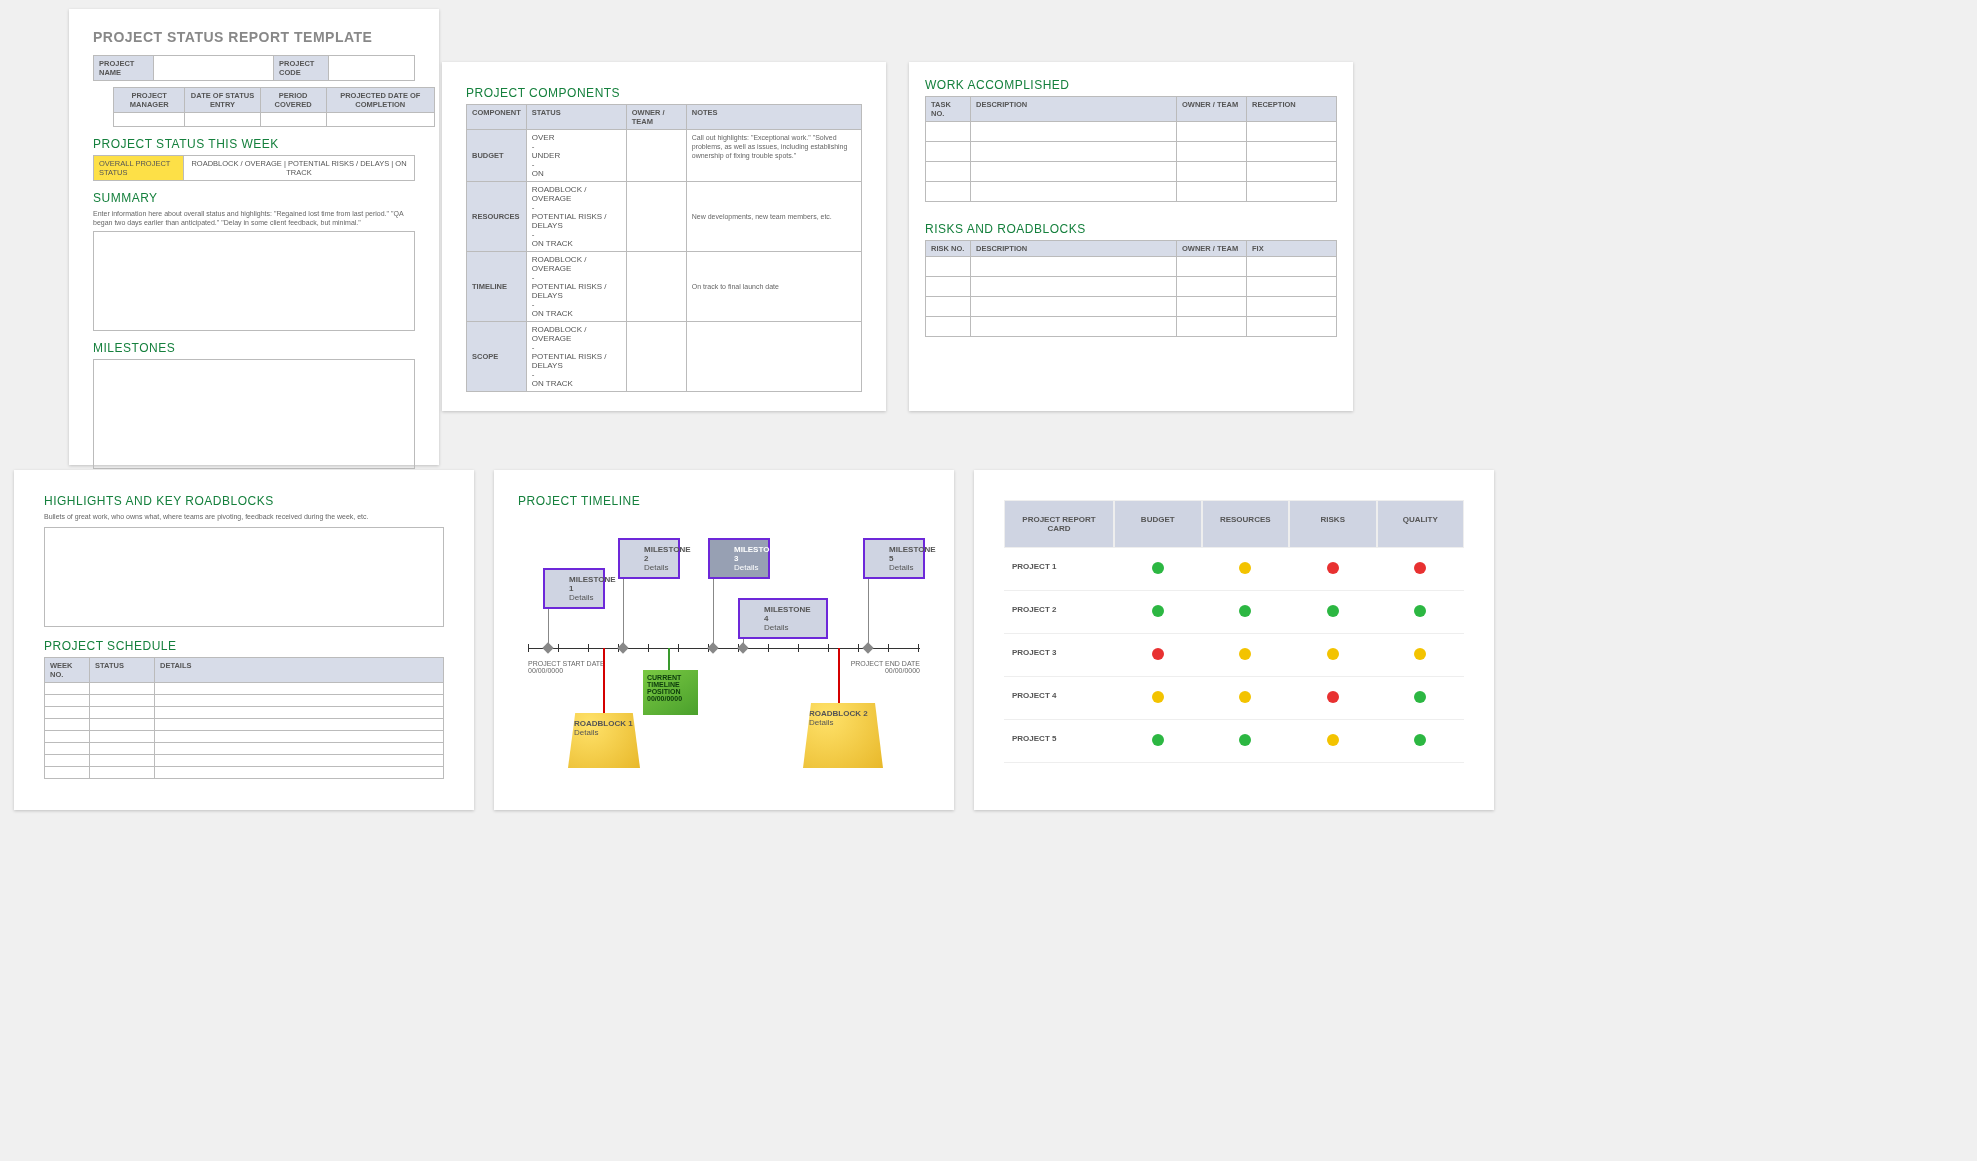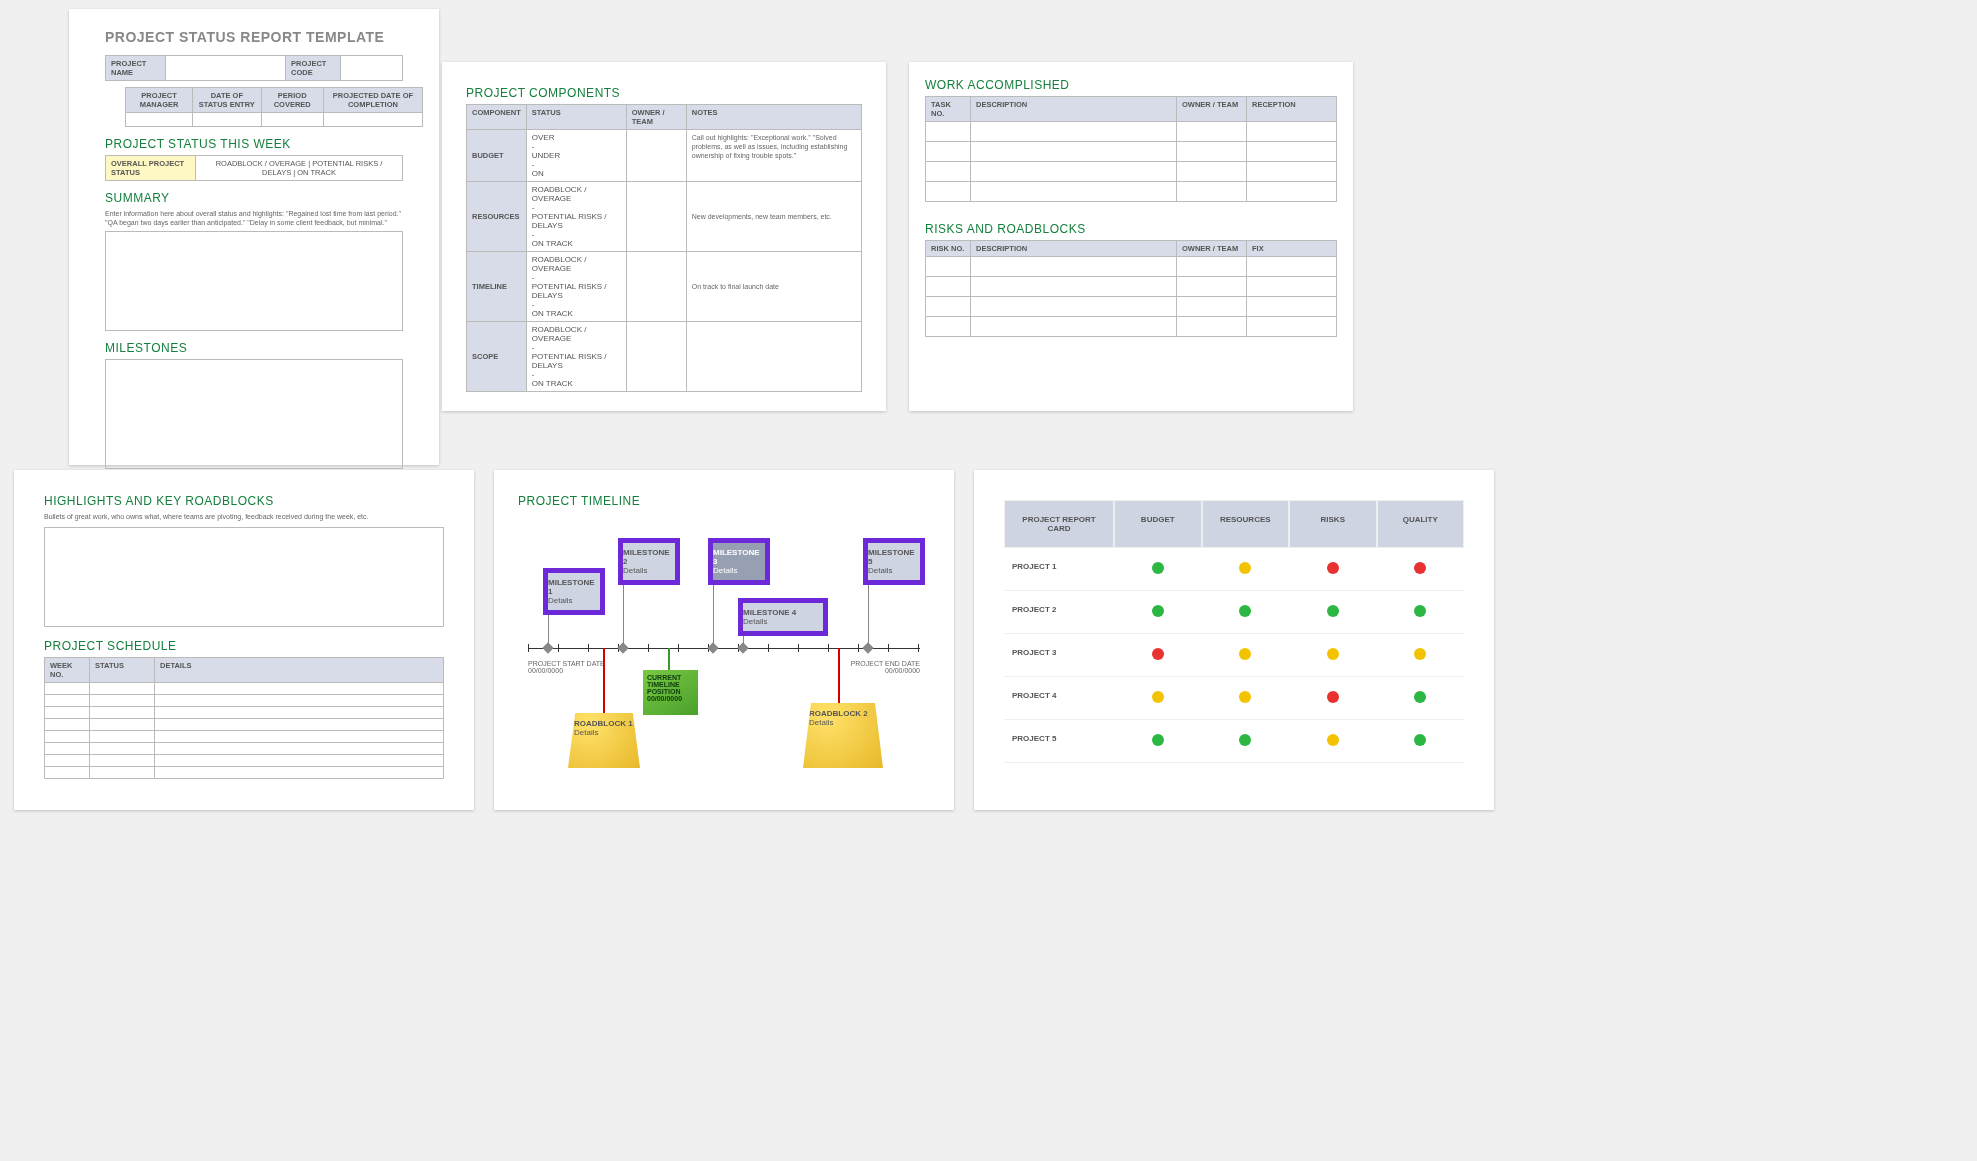--- a/index.html
+++ b/index.html
@@ -9,49 +9,49 @@
     font-size: 10px;
     color: #333;
     width: 1977px;
     height: 1161px;
     position: relative;
   }
   .page {
     position: absolute;
     background: #fff;
     box-shadow: 0 1px 3px rgba(0,0,0,.2);
-    padding: 20px 36px;
+    padding: 20px 24px;
   }
   .page1 { left: 69px;  top: 9px;   width: 370px; height: 456px; }
   .page2 { left: 442px; top: 62px;  width: 444px; height: 349px; padding:24px; }
   .page3 { left: 909px; top: 62px;  width: 444px; height: 349px; padding:16px; }
   .page4 { left: 14px;  top: 470px; width: 460px; height: 340px; padding:24px 30px; }
   .page5 { left: 494px; top: 470px; width: 460px; height: 340px; padding:24px; }
   .page6 { left: 974px; top: 470px; width: 520px; height: 340px; padding:30px; }
 
   h1 { font-size: 14px; font-weight: bold; color: #888; letter-spacing: .5px; margin-bottom: 10px; }
   h2 { font-size: 12px; font-weight: normal; color: #15803d; letter-spacing: .5px; margin: 10px 0 4px; }
   .tiny2 { font-size: 7px; color: #666; line-height: 1.3; }
 
   table { border-collapse: collapse; width: 100%; }
   th, td { border: 1px solid #bbb; padding: 3px 5px; font-size: 8px; color: #555; text-align: left; vertical-align: top; }
   th { background: #d7dce8; font-weight: bold; font-size: 7.5px; color:#555;}
   td.headcell { background:#d7dce8; font-weight:bold; font-size:7.5px; vertical-align:middle;}
   .box { border: 1px solid #bbb; min-height: 100px; width:100%; }
 
   .status-row td { font-size:7.5px; }
-  .status-label { background:#fef9c3; font-weight:bold;}
+  .status-label { background:#fde047; font-weight:normal;}
 
   
   .timeline-wrap { position: relative; height: 260px; margin-top: 10px; }
   .tl-line { position:absolute; top:130px; left:10px; right:10px; border-top:1px solid #333; }
   .tl-tick { position:absolute; top:126px; width:1px; height:8px; background:#333; }
   .tl-startlabel { position:absolute; top:142px; left:10px; font-size:7px; color:#666; }
   .tl-endlabel { position:absolute; top:142px; right:10px; font-size:7px; color:#666; text-align:right; }
-  .milestone-card { position:absolute; background:#cfd4e2; border:5px solid #6d28d9; padding:5px 0; font-size:8px; color:#555; width:62px; }
+  .milestone-card { position:absolute; background:#cfd4e2; border:2px solid #6d28d9; padding:5px 24px; font-size:8px; color:#555; width:62px; }
   .milestone-stick { position:absolute; width:1px; background:#888; }
   .diamond { position:absolute; width:8px; height:8px; background:#888; transform:rotate(45deg); }
   .rb-card { position:absolute; width:72px; height:55px; font-size:8px; color:#555; padding:6px; }
   .rb-trap { clip-path: polygon(10% 0, 90% 0, 100% 100%, 0 100%); background: radial-gradient(circle at 30% 20%, #ffe26a, #e8b82a); }
   .current-note { position:absolute; width:55px; height:45px; background:linear-gradient(145deg,#7ac943,#4aa02c); font-size:7px; font-weight:bold; color:#0b3a0b; padding:4px; }
   .red-line { position:absolute; width:2px; background:#d40000; }
   .green-line { position:absolute; width:2px; background:#3a9a2e; }
   .dot-red { width:12px;height:12px;border-radius:50%;background:#e83131;display:inline-block;}
   .dot-green { width:12px;height:12px;border-radius:50%;background:#2cb742;display:inline-block;}
   .dot-yellow { width:12px;height:12px;border-radius:50%;background:#f3c300;display:inline-block;}

